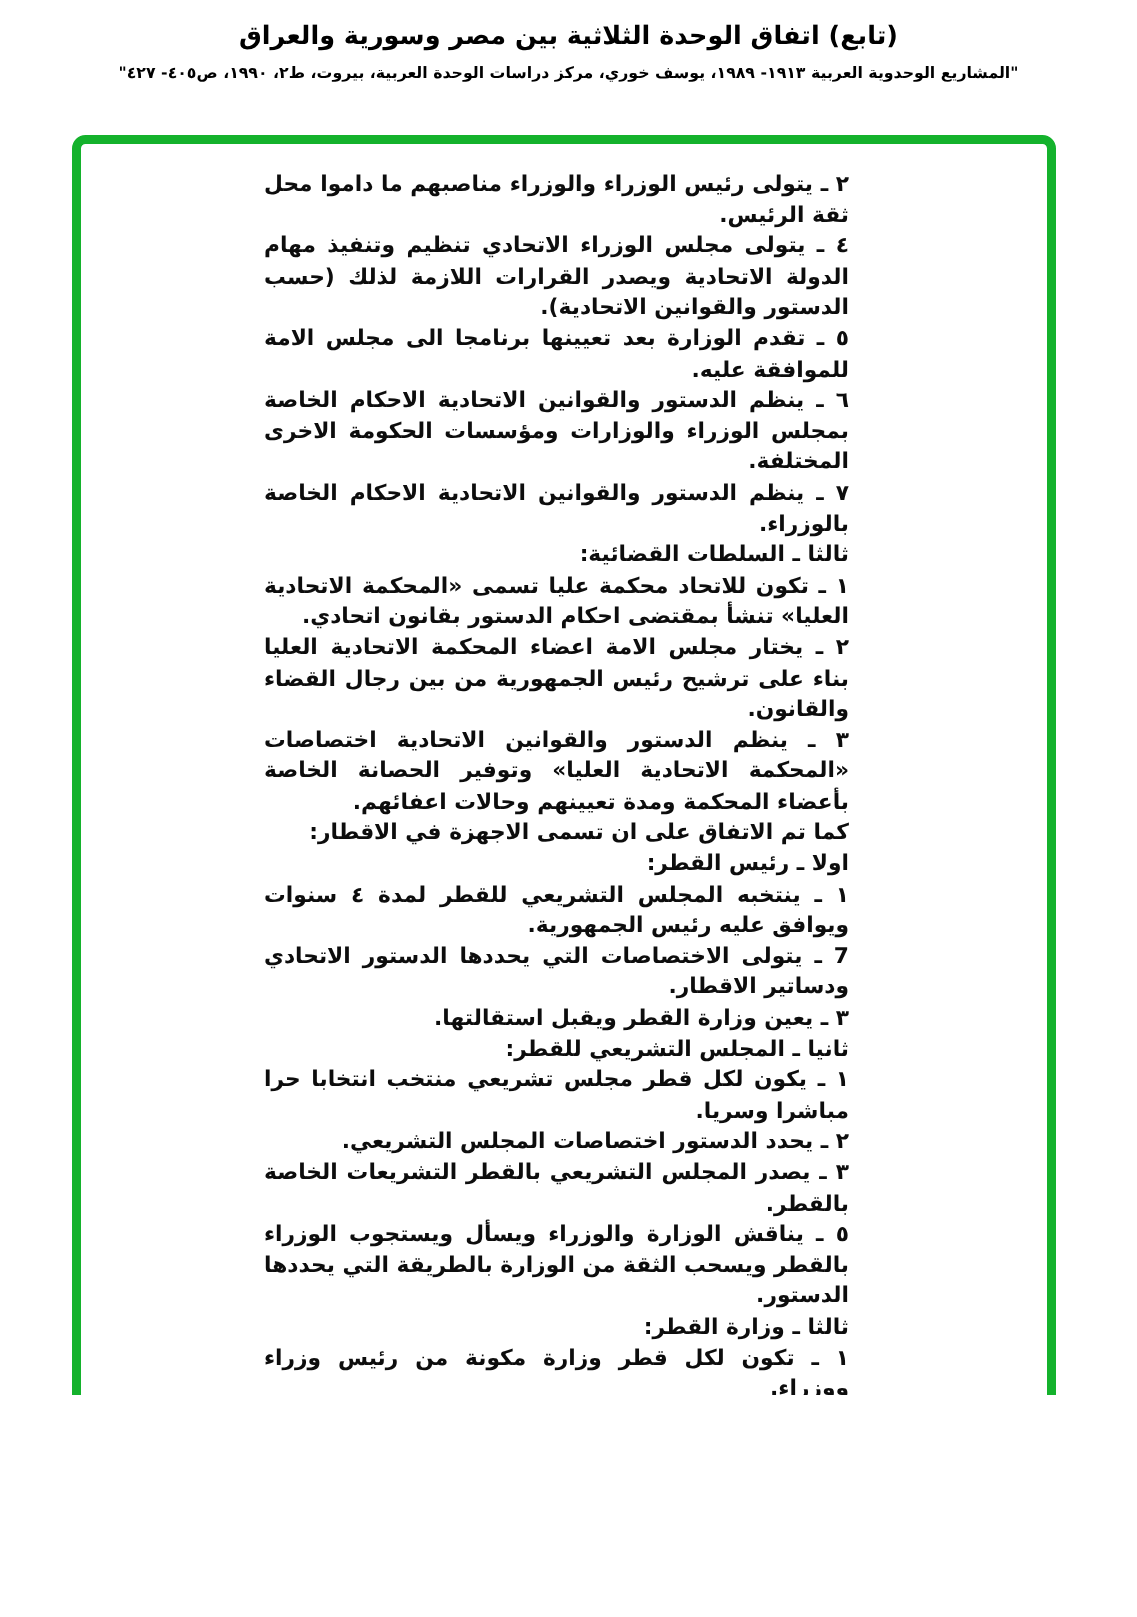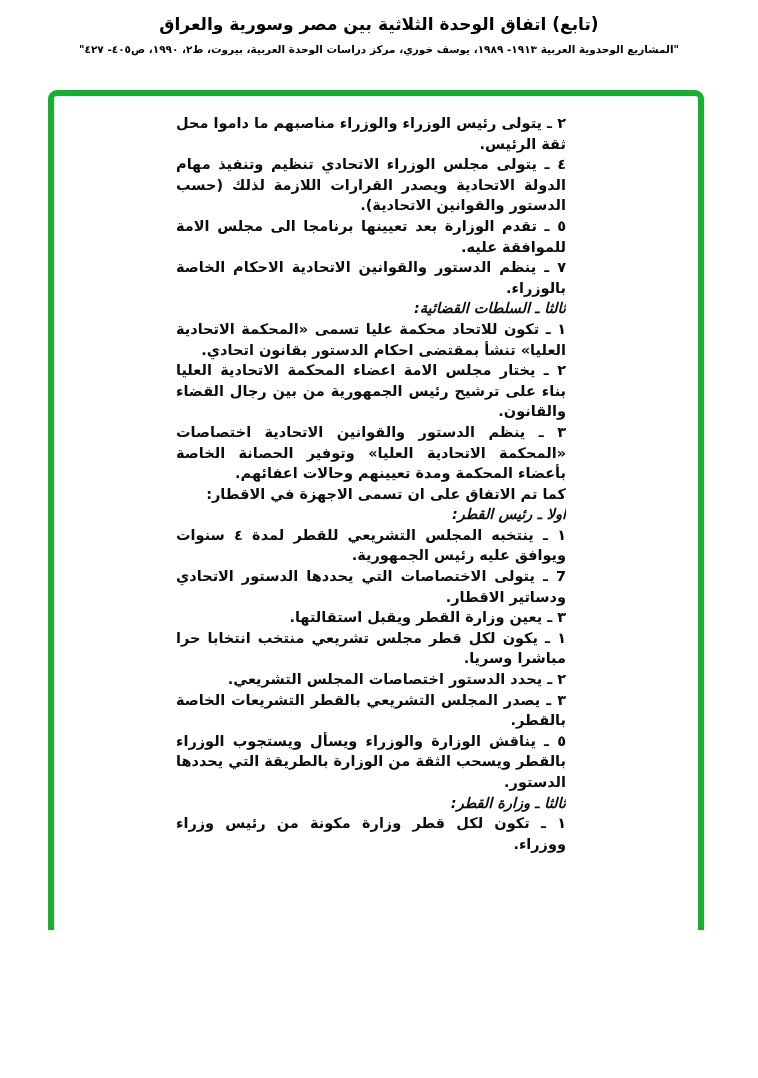--- a/index.html
+++ b/index.html
@@ -60,21 +60,20 @@
     font-weight: bold;
     line-height: 20.6px;
   }
   .para {
     margin: 0;
     text-align: justify;
     text-align-last: right;
   }
   .heading {
     font-weight: 800;
-    font-style: italic;
   }
   .pagenum {
     position: absolute;
     top: 1040px;
     left: 0;
     width: 758px;
     text-align: center;
     font-size: 14px;
     font-weight: bold;
     color: #000;
@@ -91,30 +90,32 @@
     <div class="title">(تابع) اتفاق الوحدة الثلاثية بين مصر وسورية والعراق</div>
     <div class="source">"المشاريع الوحدوية العربية ١٩١٣- ١٩٨٩، يوسف خوري، مركز دراسات الوحدة العربية، بيروت، ط٢، ١٩٩٠، ص٤٠٥- ٤٢٧"</div>
   </div>
 
   <div class="frame" style="border-color: rgb(20, 178, 44);"></div>
 
   <div class="doc">
       <p class="para">٢ ـ يتولى رئيس الوزراء والوزراء مناصبهم ما داموا محل ثقة الرئيس.</p>
       <p class="para">٤ ـ يتولى مجلس الوزراء الاتحادي تنظيم وتنفيذ مهام الدولة الاتحادية ويصدر القرارات اللازمة لذلك (حسب الدستور والقوانين الاتحادية).</p>
       <p class="para">٥ ـ تقدم الوزارة بعد تعيينها برنامجا الى مجلس الامة للموافقة عليه.</p>
+      <p class="para">٦ ـ ينظم الدستور والقوانين الاتحادية الاحكام الخاصة بمجلس الوزراء والوزارات ومؤسسات الحكومة الاخرى المختلفة.</p>
       <p class="para">٧ ـ ينظم الدستور والقوانين الاتحادية الاحكام الخاصة بالوزراء.</p>
       <p class="para heading">ثالثا ـ السلطات القضائية:</p>
       <p class="para">١ ـ تكون للاتحاد محكمة عليا تسمى «المحكمة الاتحادية العليا» تنشأ بمقتضى احكام الدستور بقانون اتحادي.</p>
       <p class="para">٢ ـ يختار مجلس الامة اعضاء المحكمة الاتحادية العليا بناء على ترشيح رئيس الجمهورية من بين رجال القضاء والقانون.</p>
       <p class="para">٣ ـ ينظم الدستور والقوانين الاتحادية اختصاصات «المحكمة الاتحادية العليا» وتوفير الحصانة الخاصة بأعضاء المحكمة ومدة تعيينهم وحالات اعفائهم.</p>
       <p class="para">كما تم الاتفاق على ان تسمى الاجهزة في الاقطار:</p>
       <p class="para heading">اولا ـ رئيس القطر:</p>
       <p class="para">١ ـ ينتخبه المجلس التشريعي للقطر لمدة ٤ سنوات ويوافق عليه رئيس الجمهورية.</p>
       <p class="para">7 ـ يتولى الاختصاصات التي يحددها الدستور الاتحادي ودساتير الاقطار.</p>
       <p class="para">٣ ـ يعين وزارة القطر ويقبل استقالتها.</p>
+      <p class="para heading">ثانيا ـ المجلس التشريعي للقطر:</p>
       <p class="para">١ ـ يكون لكل قطر مجلس تشريعي منتخب انتخابا حرا مباشرا وسريا.</p>
       <p class="para">٢ ـ يحدد الدستور اختصاصات المجلس التشريعي.</p>
       <p class="para">٣ ـ يصدر المجلس التشريعي بالقطر التشريعات الخاصة بالقطر.</p>
       <p class="para">٥ ـ يناقش الوزارة والوزراء ويسأل ويستجوب الوزراء بالقطر ويسحب الثقة من الوزارة بالطريقة التي يحددها الدستور.</p>
       <p class="para heading">ثالثا ـ وزارة القطر:</p>
       <p class="para">١ ـ تكون لكل قطر وزارة مكونة من رئيس وزراء ووزراء.</p>
     </div>
 
   <div class="pagenum">١٣</div>
 

